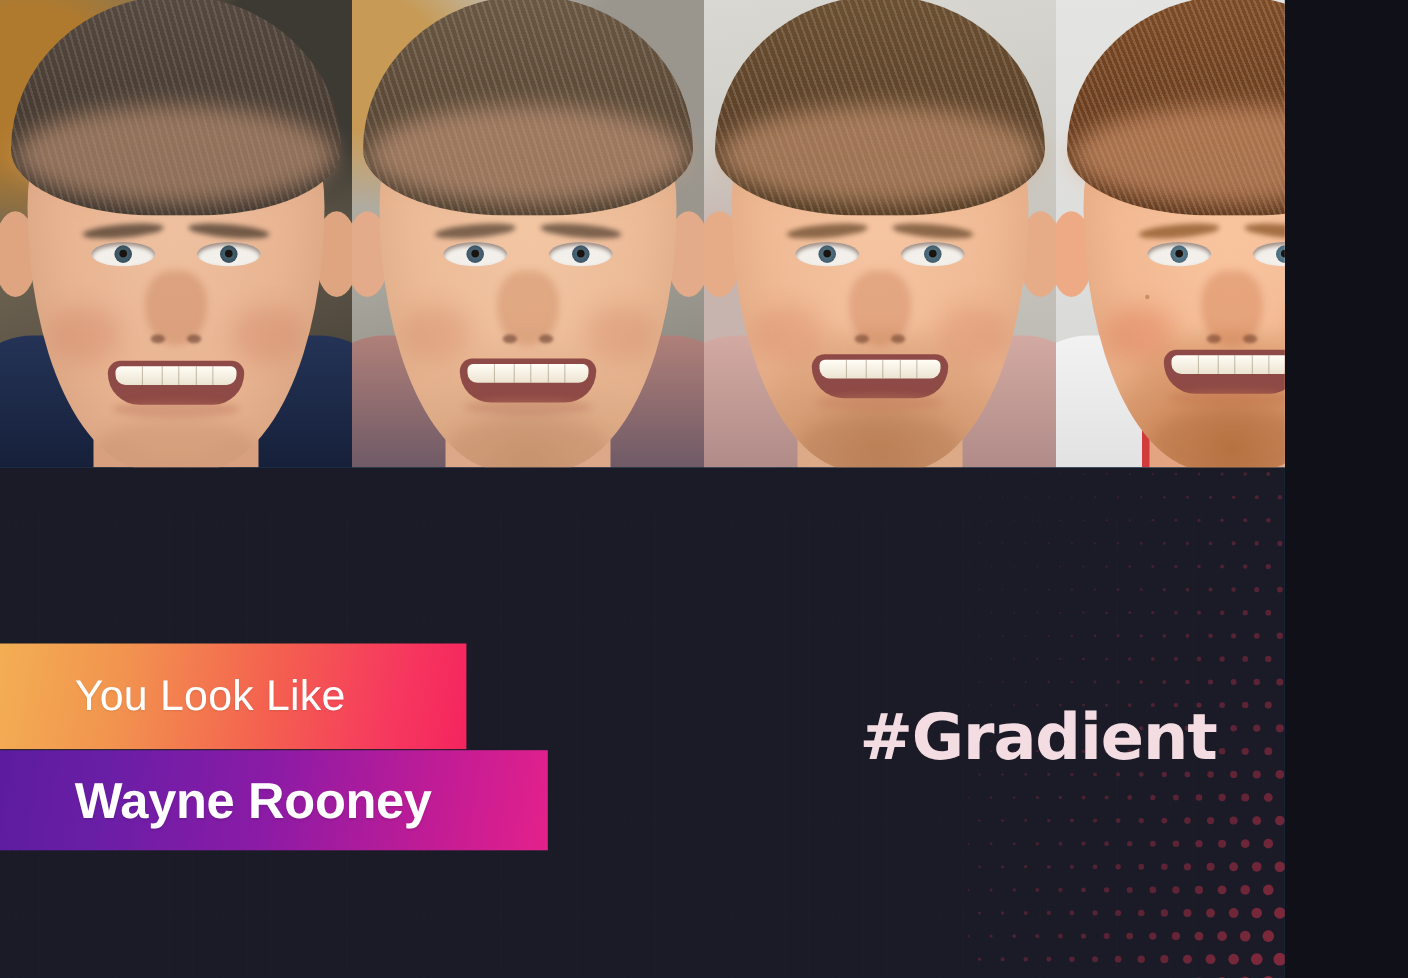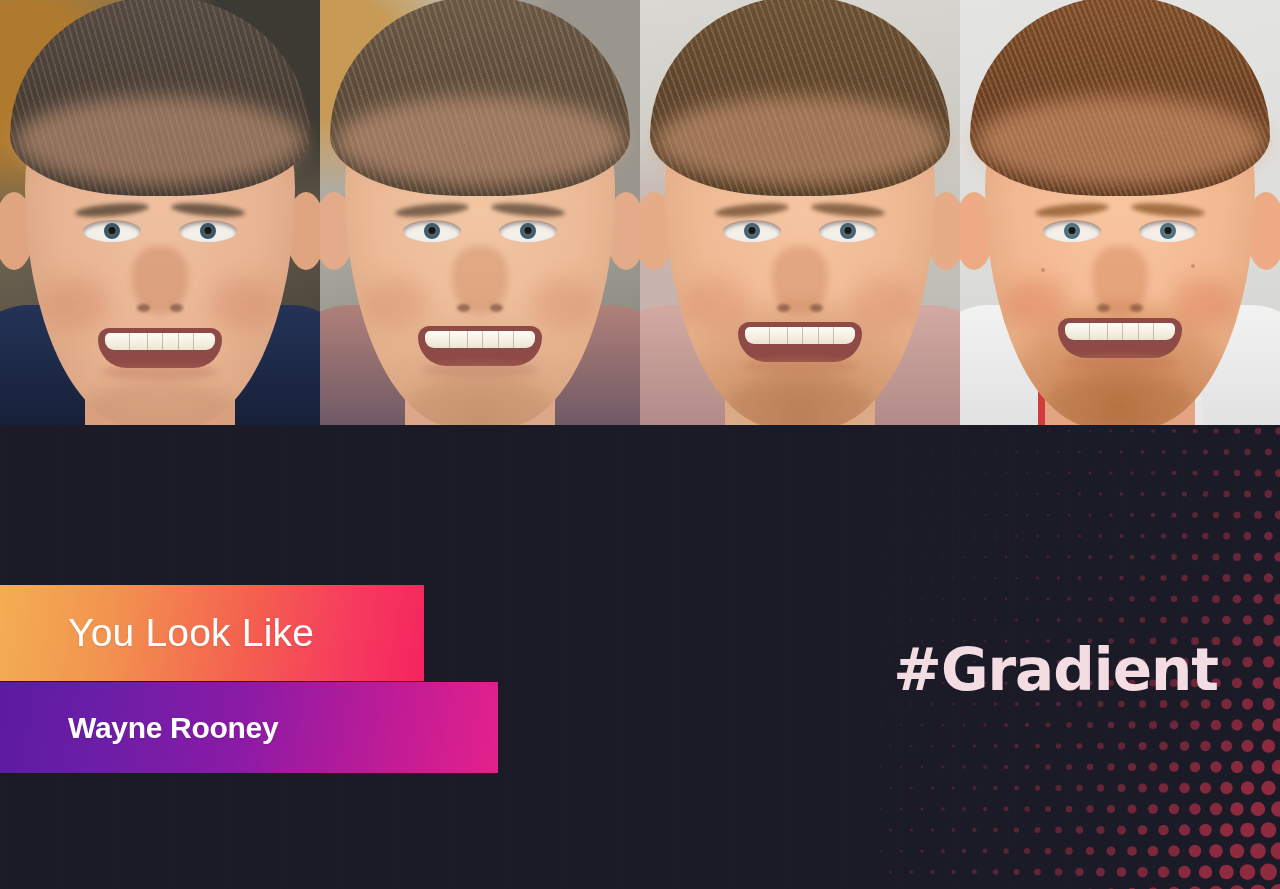--- a/index.html
+++ b/index.html
@@ -1,20 +1,20 @@
 <!DOCTYPE html>
 <html><head>
 <meta charset="utf-8">
 <style>
   html,body{margin:0;padding:0;background:#0f1018;}
   body{font-family:"Liberation Sans","DejaVu Sans",sans-serif;}
 
   #shot{
     position:relative;
-    width:1280px;height:889px;
+    width:1168px;height:889px;
     overflow:hidden;
     background:#0c4a6e;
   }
 
   
   .strip{
     position:absolute;left:0;top:0;width:1280px;height:425px;
     display:flex;
   }
   .panel{
@@ -107,21 +107,21 @@
   #bar-bottom{
     left:0;top:682px;width:498px;height:91px;
     background:linear-gradient(100deg,#5c1c9f 0%,#6a1ea6 20%,#8a1ba6 48%,#c31c95 80%,#e4218b 100%);
   }
   .bar-text{
     color:#ffffff;white-space:nowrap;
     padding-left:68px;
     text-shadow:0 1px 2px rgba(0,0,0,.10);
   }
   #label-headline{font-size:39px;font-weight:300;letter-spacing:.2px;}
-  #label-name{font-size:30px;font-weight:700;letter-spacing:-.3px;}
+  #label-name{font-size:46px;font-weight:700;letter-spacing:-.3px;}
 
   
   #hashtag{
     position:absolute;right:62px;top:616px;
     font-size:58px;font-weight:700;letter-spacing:-1px;
     color:#f4dde2;
     font-family:"DejaVu Sans","Liberation Sans",sans-serif;
     margin-top:20px;
   }
 </style>

